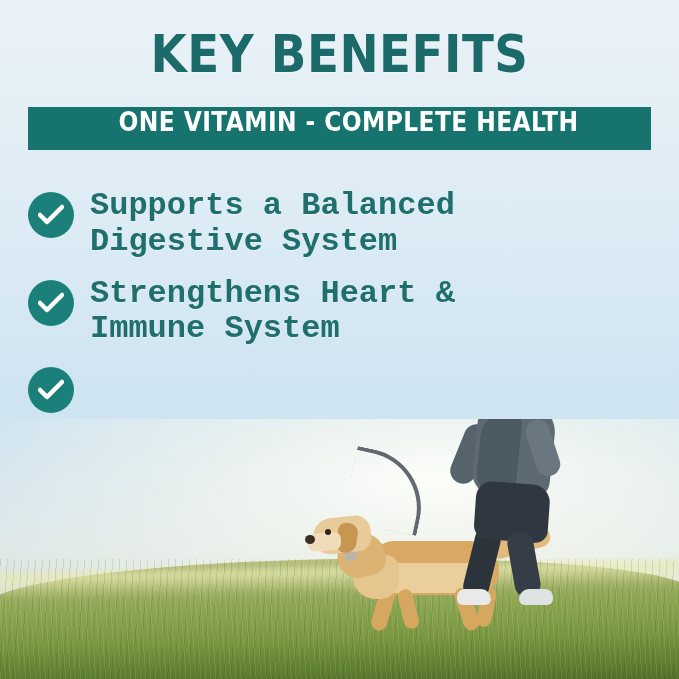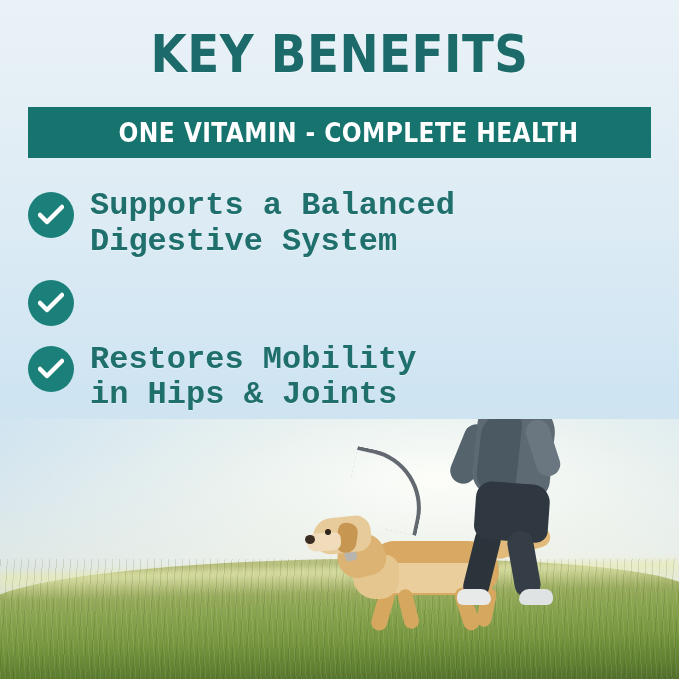--- a/index.html
+++ b/index.html
@@ -278,24 +278,24 @@
     font-family: "DejaVu Sans", sans-serif;
     font-stretch: condensed;
     text-shadow: 0 1px 0 rgba(255,255,255,0.45);
   }
 
   .subbar {
     position: absolute;
     top: 107px;
     left: 28px;
     right: 28px;
-    height: 51px;
+    height: 43px;
     background: #16736e;
     display: flex;
-    align-items: center;
+    align-items: flex-start;
     justify-content: center;
     padding-left: 18px;
   }
   .subbar span {
     color: #ffffff;
     font-size: 26px;
     font-weight: 700;
     letter-spacing: 0.4px;
     font-family: "DejaVu Sans", sans-serif;
     font-stretch: condensed;
@@ -398,34 +398,34 @@
       <div class="benefit">
         <div class="check">
           <svg viewBox="0 0 26 22" aria-hidden="true">
             <polyline points="2,11 9,18 24,3" fill="none" stroke="#ffffff" stroke-width="4.5" stroke-linecap="round" stroke-linejoin="round"></polyline>
           </svg>
         </div>
         <div class="benefit-text">Supports a Balanced
 Digestive System</div>
       </div>
 
+      <div class="benefit">
+        <div class="check">
+          <svg viewBox="0 0 26 22" aria-hidden="true">
+            <polyline points="2,11 9,18 24,3" fill="none" stroke="#ffffff" stroke-width="4.5" stroke-linecap="round" stroke-linejoin="round"></polyline>
+          </svg>
+        </div>
+        <div class="benefit-text">Strengthens Heart &amp;
+Immune System</div>
+      </div>
 
       <div class="benefit">
         <div class="check">
           <svg viewBox="0 0 26 22" aria-hidden="true">
             <polyline points="2,11 9,18 24,3" fill="none" stroke="#ffffff" stroke-width="4.5" stroke-linecap="round" stroke-linejoin="round"></polyline>
           </svg>
         </div>
       </div>
 
-      <div class="benefit">
-        <div class="check">
-          <svg viewBox="0 0 26 22" aria-hidden="true">
-            <polyline points="2,11 9,18 24,3" fill="none" stroke="#ffffff" stroke-width="4.5" stroke-linecap="round" stroke-linejoin="round"></polyline>
-          </svg>
-        </div>
-        <div class="benefit-text">Restores Mobility
-in Hips &amp; Joints</div>
-      </div>
 
     </div>
   </div>
 </div>
 
 </body></html>

